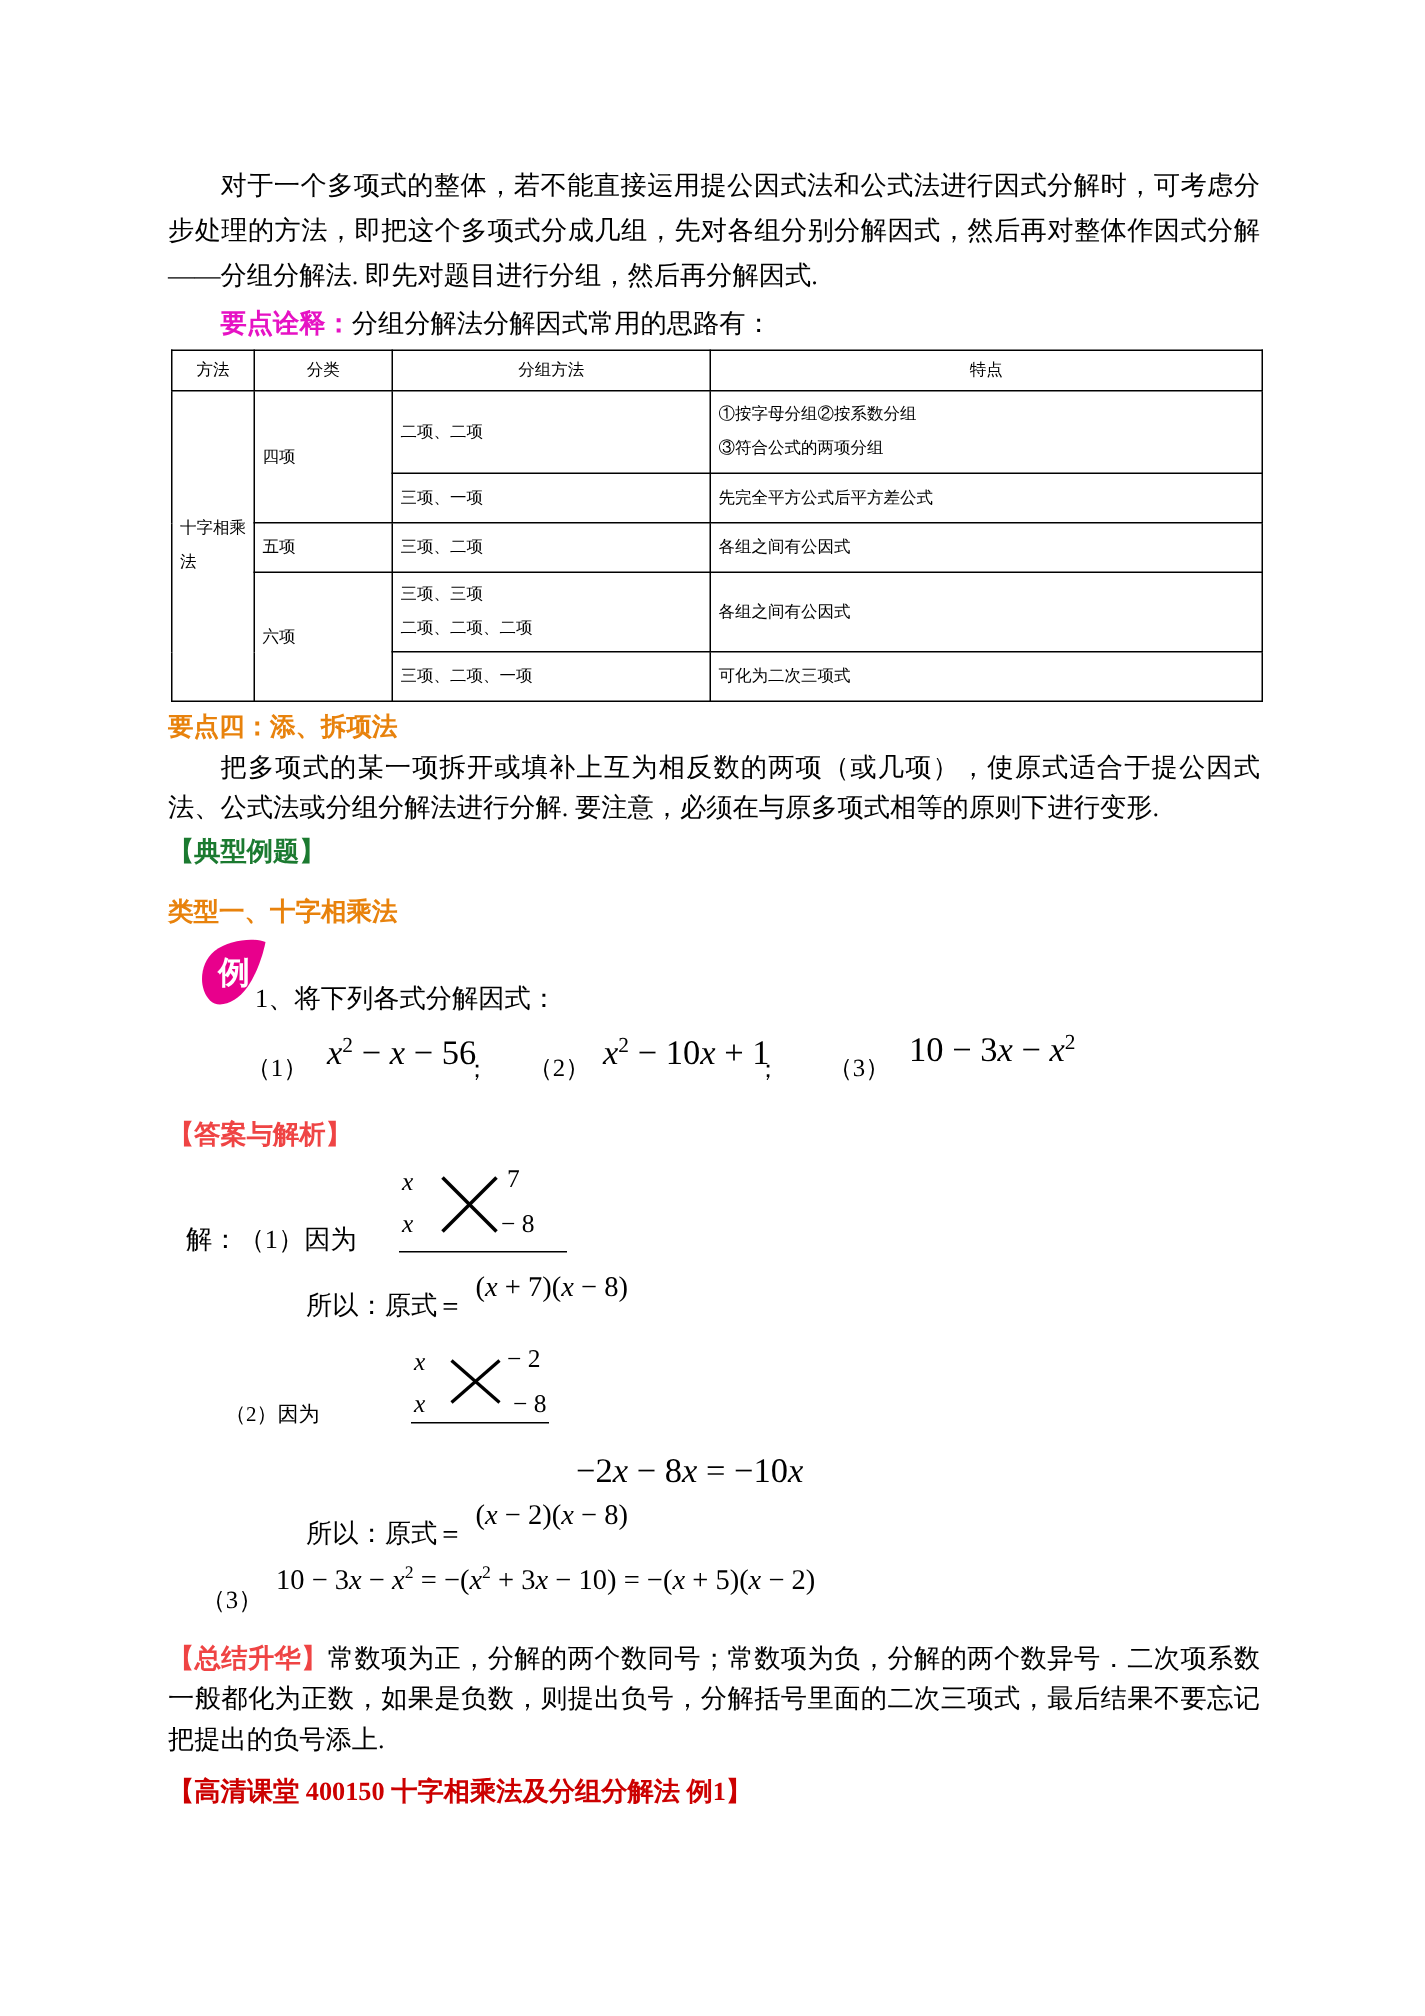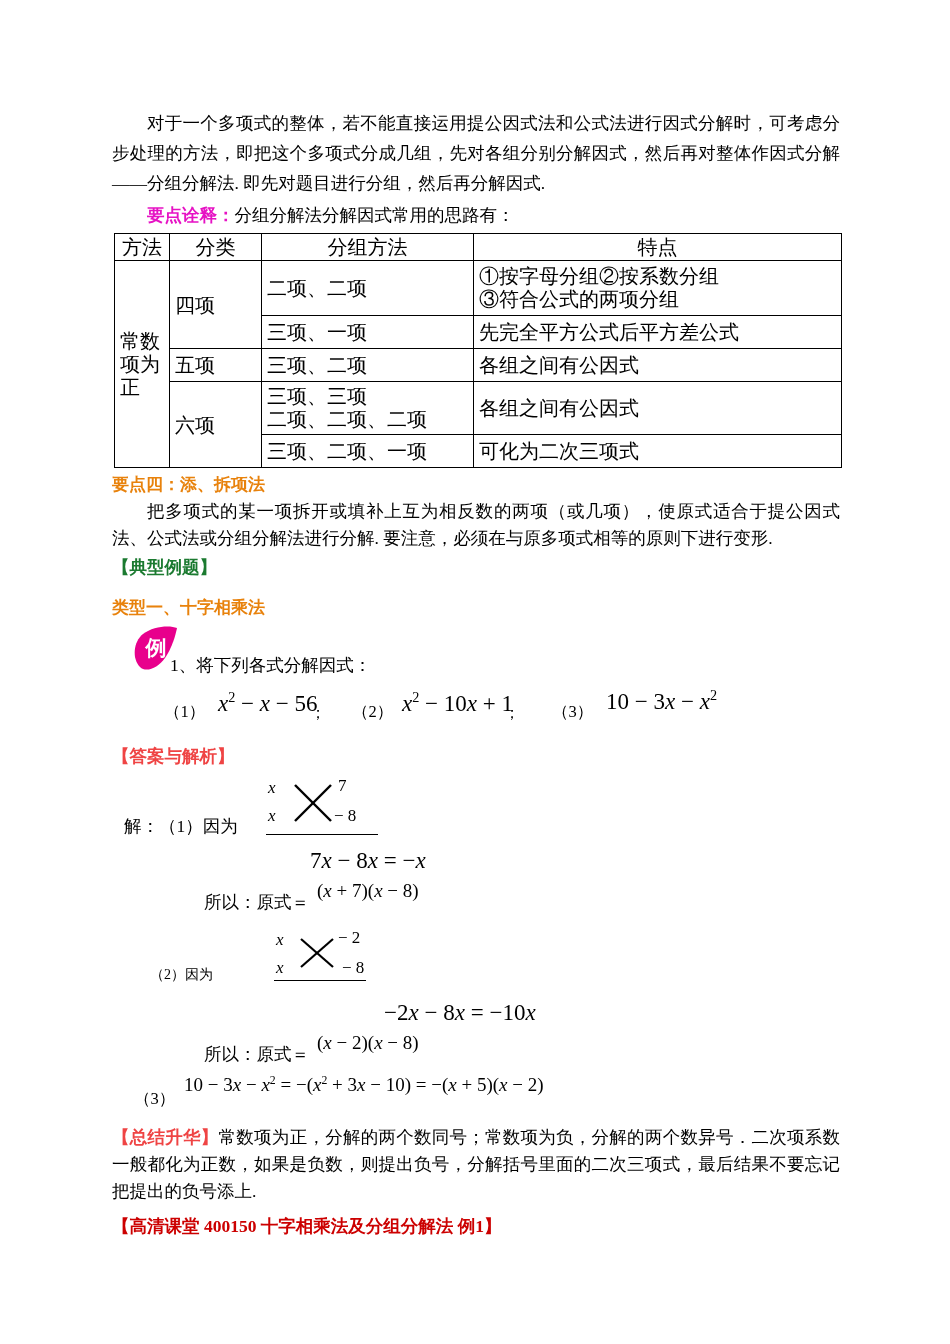--- a/index.html
+++ b/index.html
@@ -48,21 +48,21 @@
 
   
   table.grouping {
     border-collapse: collapse;
     width: 727px;
     margin: 4px 0 0 2px;
     table-layout: fixed;
   }
   table.grouping td {
     border: 1.6px solid #000000;
-    font-size: 20px;
+    font-size: 11px;
     line-height: 22px;
     padding: 2px 5px;
     vertical-align: middle;
   }
   td.c-center { text-align: center; }
   td.c-left   { text-align: left; }
   .col-1 { width: 55px; }
   .col-2 { width: 92px; }
   .col-3 { width: 212px; }
   .col-4 { width: 368px; }
@@ -153,21 +153,21 @@
       </colgroup>
       <tbody>
         <tr>
           <td class="c-center">方法</td>
           <td class="c-center">分类</td>
           <td class="c-center">分组方法</td>
           <td class="c-center">特点</td>
         </tr>
 
         <tr>
-          <td class="c-left" rowspan="5" style="line-height:23px;">常数项为正</td>
+          <td class="c-left" rowspan="5" style="line-height:23px;">十字相乘法</td>
           <td class="c-left" rowspan="2">四项</td>
           <td class="c-left" style="height:50px;">二项、二项</td>
           <td class="c-left" style="white-space:pre-line; line-height:23px;">①按字母分组②按系数分组
 ③符合公式的两项分组</td>
         </tr>
 
         <tr>
           <td class="c-left" style="height:28px;">三项、一项</td>
           <td class="c-left">先完全平方公式后平方差公式</td>
         </tr>
@@ -234,23 +234,20 @@
         <span class="bl">x</span>
         <span class="br">− 8</span>
         <svg class="xmark" viewBox="0 0 42 42">
           <line x1="3" y1="3" x2="39" y2="39" stroke="#000" stroke-width="2.4"></line>
           <line x1="39" y1="3" x2="3" y2="39" stroke="#000" stroke-width="2.4"></line>
         </svg>
         <span class="rule"></span>
       </span>
     </div>
 
-    <div style="position:relative; height:32px;">
-      <span class="math" style="position:absolute; left:198px; top:0;"><span class="num">7</span>x <span class="op">−</span> <span class="num">8</span>x <span class="op">=</span> <span class="op">−</span>x</span>
-    </div>
 
     <div style="position:relative; height:36px;">
       <span style="position:absolute; left:92px; top:10px; font-size:17.5px;">所以：原式＝</span>
       <span class="math" style="position:absolute; left:205px; top:0px; font-size:19px;"><span class="paren">(</span>x <span class="op">+</span> <span class="num">7</span><span class="paren">)</span><span class="paren">(</span>x <span class="op">−</span> <span class="num">8</span><span class="paren">)</span></span>
     </div>
 
     <div style="position:relative; height:74px; margin-top:10px;">
       <span style="position:absolute; left:38px; top:40px; font-size:14px;">（2）因为</span>
       <span class="cross" style="position:absolute; left:160px; top:4px;">
         <span class="tl">x</span>

